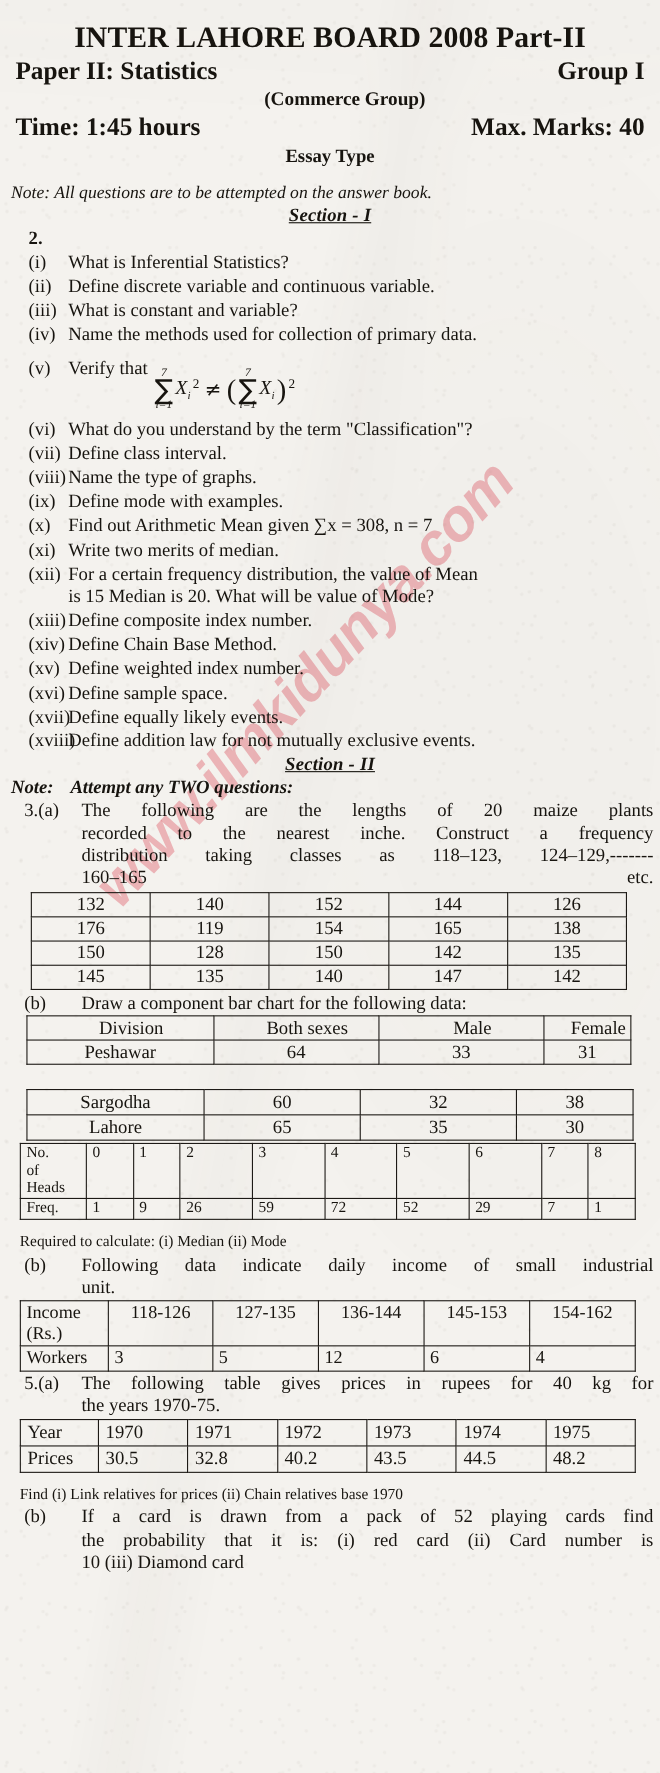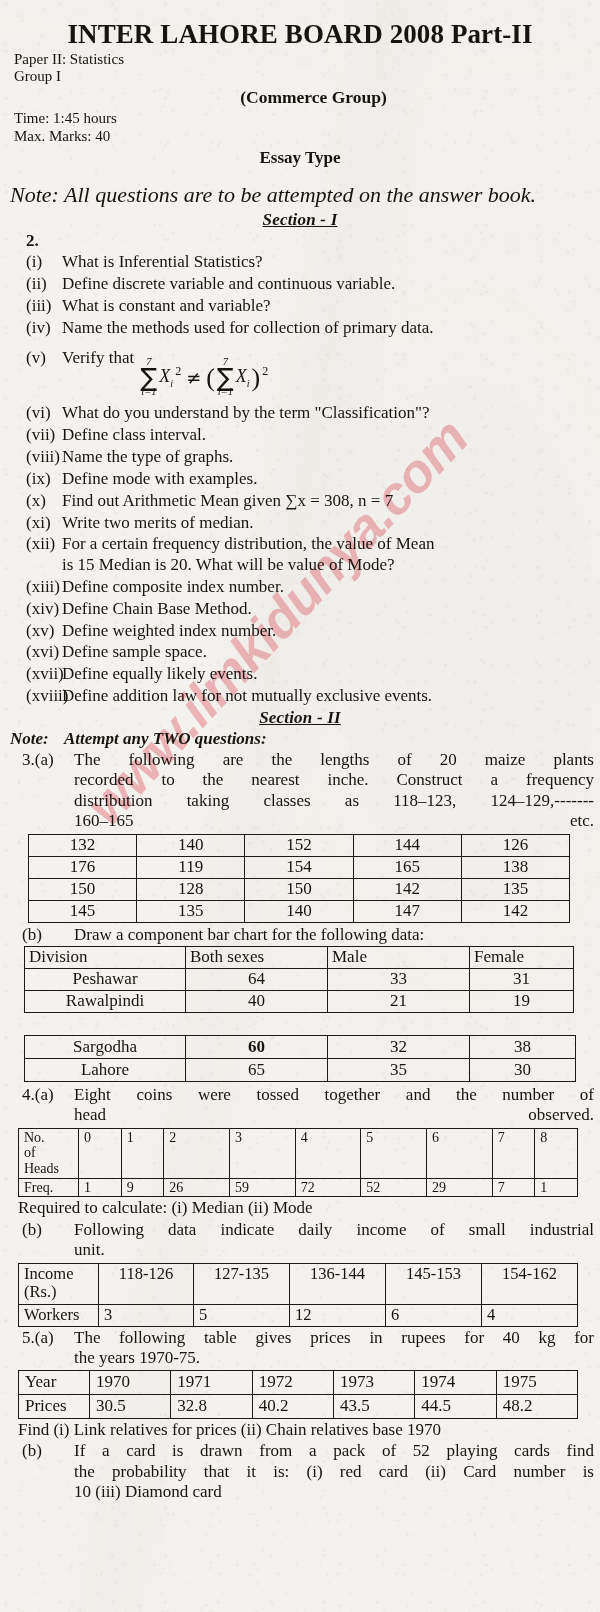--- a/index.html
+++ b/index.html
@@ -81,43 +81,42 @@
     font-weight: bold;
     font-size: 27px;
     letter-spacing: .1px;
     line-height: 1.06;
     padding: 20px 6px 0 6px;
   }
   .hdr-row {
     display: flex;
     justify-content: space-between;
     align-items: baseline;
-    font-weight: normal;
-    font-size: 15px;
+    font-weight: bold;
+    font-size: 23px;
     padding: 2px 14px 0 14px;
     line-height: 1.18;
-    flex-direction: column;
   }
   .hdr-center {
     text-align: center;
     font-weight: bold;
     font-size: 17.5px;
     line-height: 1.2;
     padding-top: 1px;
     margin-left: 27px;
   }
   .hdr-essay {
     text-align: center;
     font-weight: bold;
     font-size: 17px;
     padding-top: 3px;
   }
   .note-line {
     font-style: italic;
-    font-size: 22px;
+    font-size: 16px;
     padding: 14px 8px 0 10px;
     line-height: 1.2;
   }
   .section-head {
     text-align: center;
     font-weight: bold;
     font-style: italic;
     font-size: 17px;
     text-decoration: underline;
     padding-top: 1px;
@@ -204,21 +203,21 @@
   .tbl-maize td {
     text-align: center;
     height: 21px;
     padding: 0 2px;
   }
   .tbl-div {
     width: 550px;
     margin: 1px 0 0 24px;
   }
   .tbl-div td { height: 21px; padding: 0 4px; }
-  .tbl-div td.lab { text-align: left; padding-left: 4px; }
+  .tbl-div td.lab { text-align: center; padding-left: 24px; }
   .tbl-div td.labc { text-align: center; }
   .tbl-div td.val { text-align: center; }
   .tbl-cont {
     width: 552px;
     margin: 22px 0 0 24px;
   }
   .tbl-cont td { height: 22px; text-align: center; padding: 0 4px; }
   .tbl-coins {
     width: 560px;
     margin: 2px 0 0 18px;
@@ -247,21 +246,21 @@
     width: 560px;
     margin: 1px 0 0 18px;
     font-size: 17px;
   }
   .tbl-price td {
     padding: 0 0 1px 6px;
     height: 22px;
     margin-top: 36px;
   }
   .tbl-price td.lbl { width: 64px; }
-  .plain-line { font-size: 17px; line-height: 1.2; padding-left: 14px; }
+  .plain-line { font-size: 14px; line-height: 1.2; padding-left: 14px; margin-top: 12px; }
   .sub-item {
     display: flex;
     font-size: 17px;
     line-height: 1.2;
     padding-top: 1px;
   }
   .sub-item .rn {
     width: 74px;
     flex: 0 0 74px;
     padding-left: 22px;
@@ -461,53 +460,40 @@
           <td class="lab" style="width:133px;">Both sexes</td>
           <td class="lab" style="width:133px;">Male</td>
           <td class="lab">Female</td>
         </tr>
         <tr>
           <td class="labc">Peshawar</td>
           <td class="val">64</td>
           <td class="val">33</td>
           <td class="val">31</td>
         </tr>
-        <tr>
-          <td class="labc">Rawalpindi</td>
-          <td class="val">40</td>
-          <td class="val">21</td>
-          <td class="val">19</td>
-        </tr>
       </tbody>
     </table>
 
     <table class="tbl-cont">
       <tbody>
         <tr>
           <td style="width:152px;">Sargodha</td>
-          <td style="width:133px;font-weight:bold;">60</td>
+          <td style="width:133px;">60</td>
           <td style="width:133px;">32</td>
           <td>38</td>
         </tr>
         <tr>
           <td>Lahore</td>
           <td>65</td>
           <td>35</td>
           <td>30</td>
         </tr>
       </tbody>
     </table>
 
-    <div class="sub-item just" style="padding-top:3px;">
-      <div class="rn">4.(a)</div>
-      <div class="txt">
-        <div class="q-just">Eight coins were tossed together and the number of</div>
-        <div>head observed.</div>
-      </div>
-    </div>
 
     <table class="tbl-coins">
       <tbody>
         <tr>
           <td class="hdrcell" rowspan="1">
             <div>No.</div>
             <div>of</div>
             <div>Heads</div>
           </td>
           <td>0</td>

